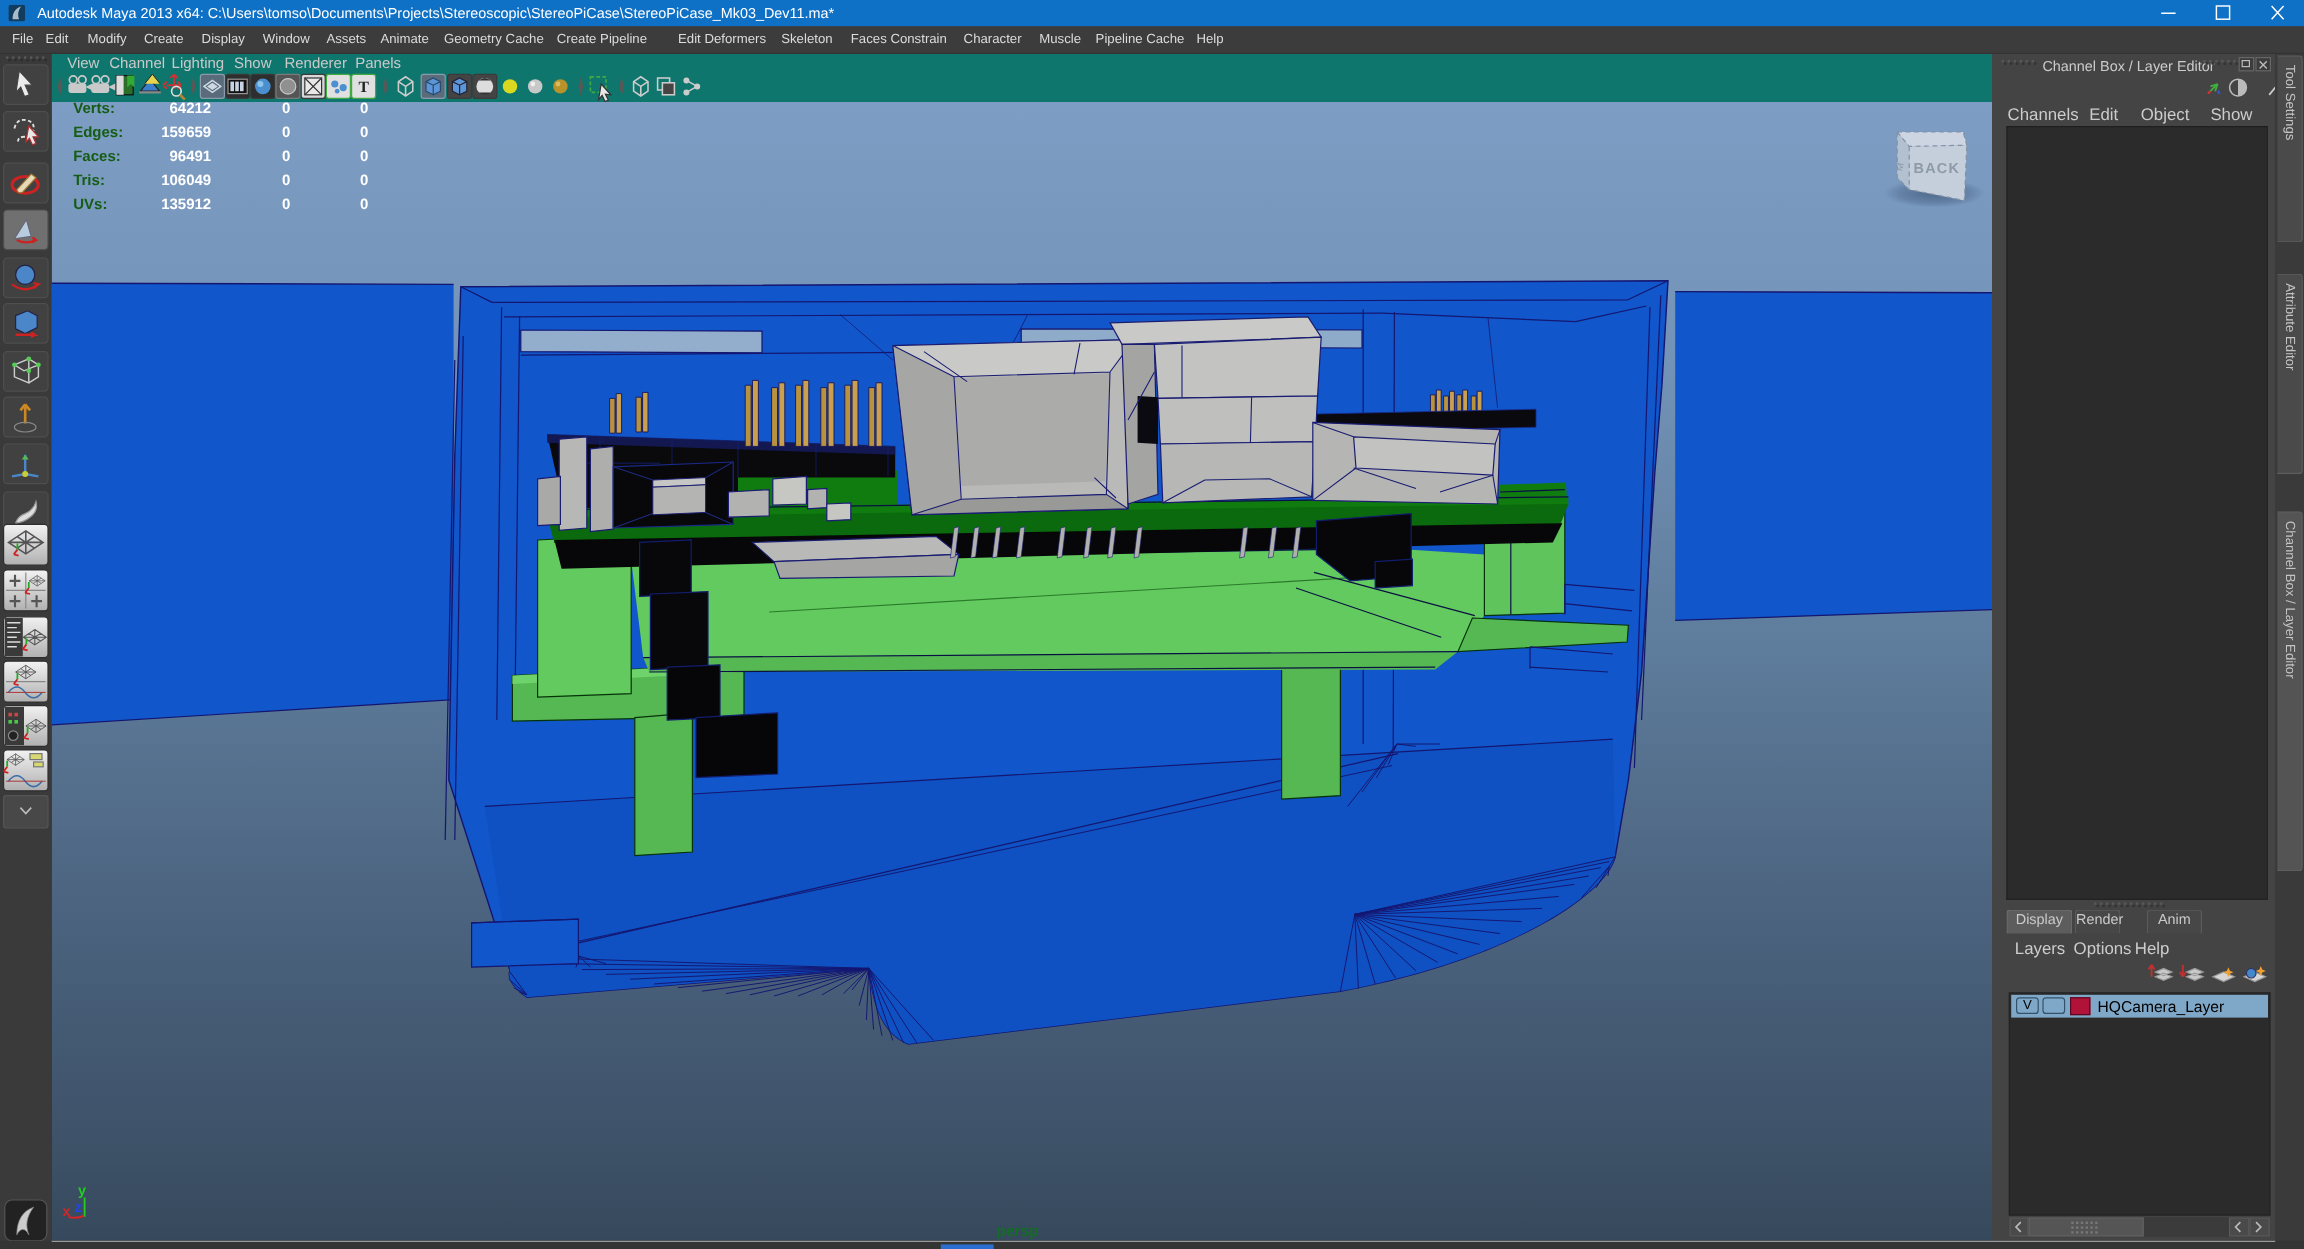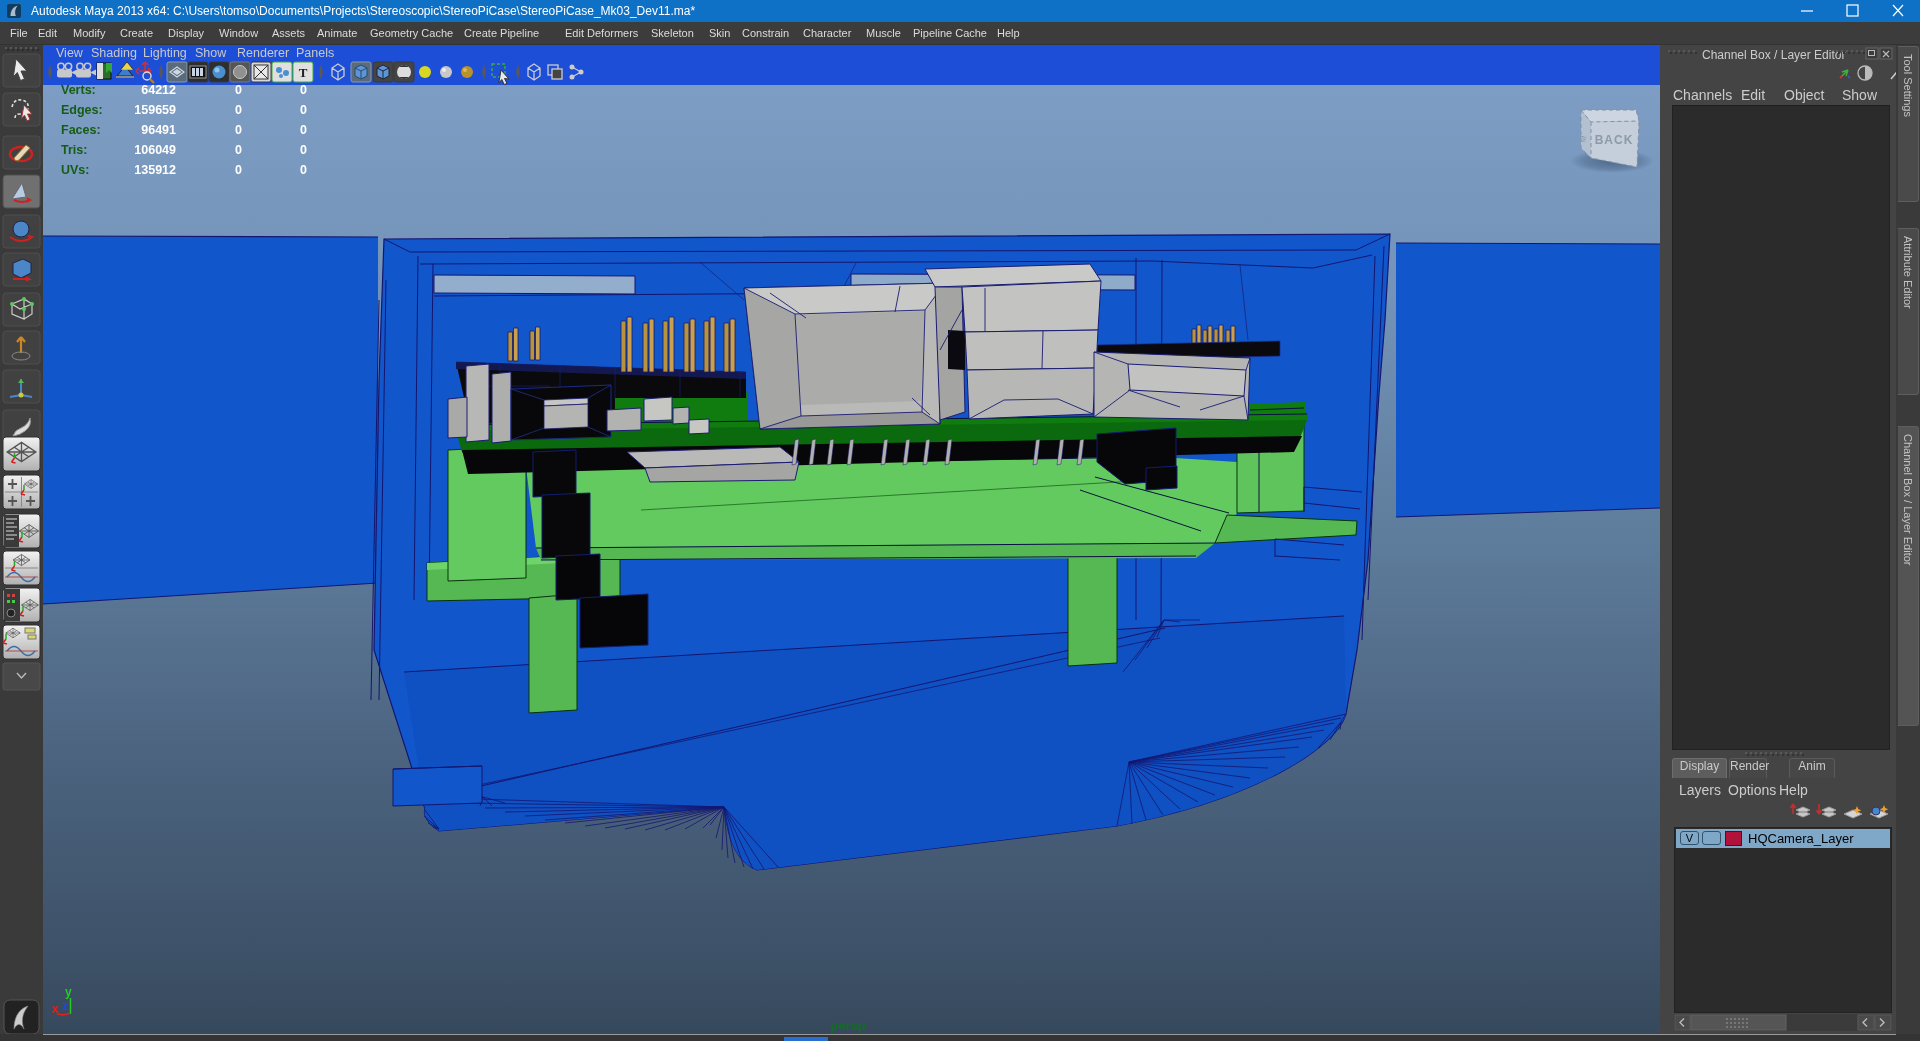--- a/index.html
+++ b/index.html
@@ -4,21 +4,21 @@
 <style>
   * { margin:0; padding:0; box-sizing:border-box; }
   html,body { width:1920px; height:1041px; overflow:hidden; background:#3f3f3f; }
   body { font-family:"Liberation Sans", sans-serif; }
   .abs { position:absolute; }
   #titlebar { left:0; top:0; width:1920px; height:22px; background:#0f71c6; color:#fff; font-size:12px; }
   #titletext { left:31px; top:4px; white-space:nowrap; }
   #menubar { left:0; top:22px; width:1920px; height:23px; background:#3c3c3c; color:#dcdcdc; font-size:11px; border-bottom:1px solid #333; }
   #menubar span { position:absolute; top:5px; }
   #toolbox { left:0; top:45px; width:43px; height:990px; background:#3a3a3a; border-right:1px solid #2e2e2e; }
-  #panelhead { left:43px; top:45px; width:1617px; height:40px; background:#1d4ed8; }
+  #panelhead { left:43px; top:45px; width:1617px; height:40px; background:#0f766e; }
   #panelmenus { position:absolute; left:0; top:0; width:100%; height:16px; color:#c9c9c9; font-size:12.5px; }
   #panelmenus span { position:absolute; top:1px; }
   #rightpanel { left:1660px; top:45px; width:236px; height:996px; background:#444; color:#c9c9c9; }
   #righttabs { left:1896px; top:45px; width:24px; height:990px; background:#3a3a3a; }
   .vtab { position:absolute; left:1px; width:22px; background:#4a4a4a; border:1px solid #5e5e5e; border-left:1px solid #3a3a3a; border-radius:0 3px 3px 0; color:#c4c4c4; font-size:11px; }
   .vtab .t { position:absolute; left:4px; top:7px; writing-mode:vertical-rl; white-space:nowrap; }
   #vp { left:43px; top:85px; }
   #bottomstrip { left:0; top:1034px; width:1920px; height:7px; background:#343434; }
   .cbmenu { position:absolute; font-size:14px; color:#ccc; }
   #chanbox { position:absolute; left:12px; top:60px; width:218px; height:645px; background:#2b2b2b; border:1px solid #222; border-top:1px solid #1e1e1e; }
@@ -49,21 +49,21 @@
       <span style="left:73px">Modify</span>
       <span style="left:120px">Create</span>
       <span style="left:168px">Display</span>
       <span style="left:219px">Window</span>
       <span style="left:272px">Assets</span>
       <span style="left:317px">Animate</span>
       <span style="left:370px">Geometry Cache</span>
       <span style="left:464px">Create Pipeline</span>
       <span style="left:565px">Edit Deformers</span>
       <span style="left:651px">Skeleton</span>
-      <span style="left:709px">Skin</span>
+      <span style="left:709px">Faces</span>
       <span style="left:742px">Constrain</span>
       <span style="left:803px">Character</span>
       <span style="left:866px">Muscle</span>
       <span style="left:913px">Pipeline Cache</span>
       <span style="left:997px">Help</span>
     </div>
 
   <div id="toolbox" class="abs"><svg id="tbsvg" width="43" height="990">
         <rect x="0" y="0" width="43" height="990" fill="#3a3a3a"></rect>
         <rect x="5" y="2" width="2" height="2" fill="#585858"></rect>
@@ -183,21 +183,21 @@
         <path d="M5 606 h33" stroke="#aa3333" stroke-width="0.8"></path>
         <rect x="3" y="618" width="37" height="27" rx="2" fill="#484848" stroke="#555"></rect>
         <path d="M17 628 l4.5 5 4.5 -5" fill="none" stroke="#bbb" stroke-width="1.4"></path>
         <rect x="4" y="955" width="35" height="34" rx="6" fill="#222" stroke="#555"></rect>
         <path d="M14 984 c0 -12 5 -20 14 -23 c-6 8 -7 15 -4 23 c-3 -6 -7 -6 -10 0 z" fill="#ccc" stroke="#888" stroke-width="0.6"></path>
       </svg></div>
 
   <div id="panelhead" class="abs">
     <div id="panelmenus">
         <span style="left:13px">View</span>
-        <span style="left:48px">Shading</span>
+        <span style="left:48px">Channel</span>
         <span style="left:100px">Lighting</span>
         <span style="left:152px">Show</span>
         <span style="left:194px">Renderer</span>
         <span style="left:253px">Panels</span>
       </div>
     <svg id="ptool" class="abs" style="left:0;top:15px" width="1617" height="25">
         <path d="M7 4 l2 8 -2 8 -2 -8 z" fill="#585858"></path>
         <g transform="translate(22,0)">
           <circle cx="-4" cy="6.5" r="3.2" fill="none" stroke="#c9c9c9" stroke-width="1.5"></circle>
           <circle cx="3.5" cy="6.5" r="3.2" fill="none" stroke="#c9c9c9" stroke-width="1.5"></circle>

